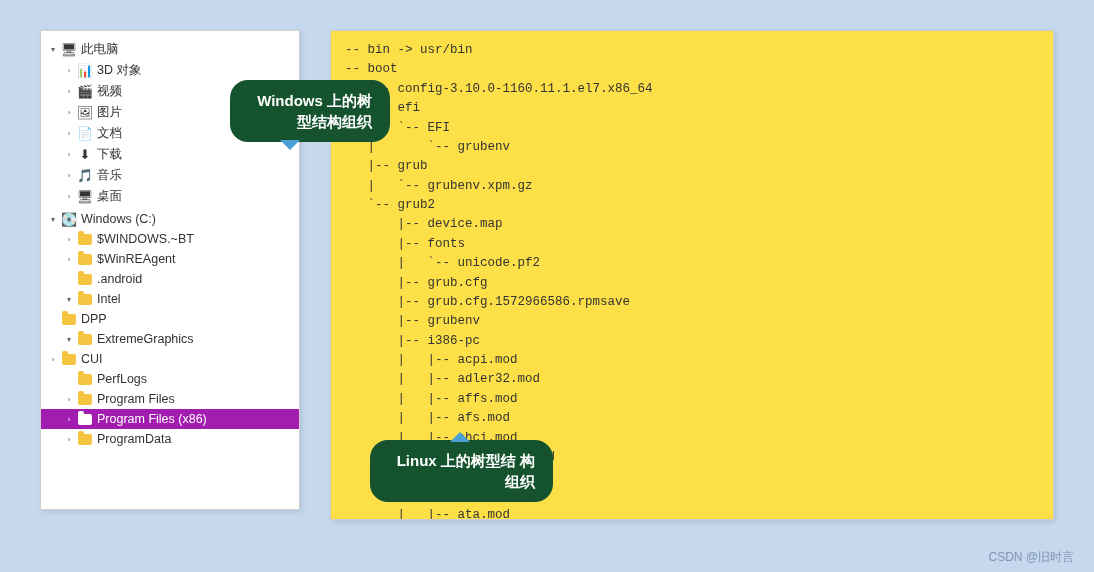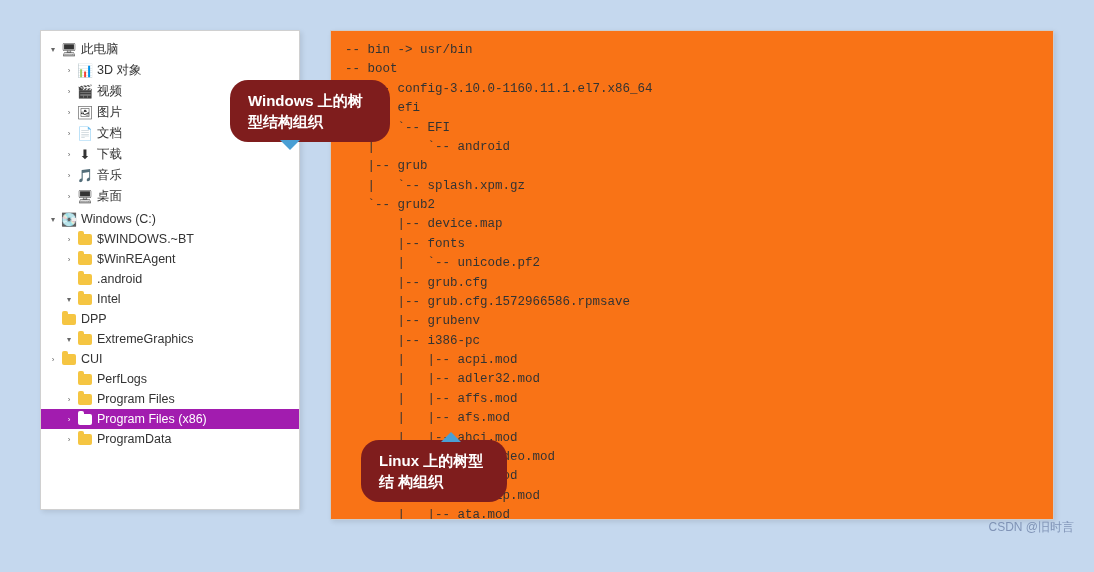--- a/index.html
+++ b/index.html
@@ -108,21 +108,21 @@
       top: -3px;
       left: 0;
       width: 6px;
       height: 3px;
       background: #6ab4e8;
       border-radius: 2px 2px 0 0;
     }
 
     
     .right-panel {
-      background: #f97316;
+      background: #fde047;
       border: 1px solid #ccc;
       flex: 1;
       min-height: 480px;
       max-height: 490px;
       padding: 10px 14px;
       font-size: 12.5px;
       font-family: 'Courier New', Consolas, monospace;
       color: #333;
       overflow: hidden;
       position: relative;
@@ -130,27 +130,27 @@
     }
 
     .linux-tree-line {
       line-height: 1.55;
       white-space: pre;
     }
 
     
     .bubble {
       position: absolute;
-      background: #7f1d1d;
+      background: #14532d;
       color: white;
       border-radius: 18px;
       padding: 10px 18px;
       font-size: 15px;
       font-weight: bold;
-      text-align: left;
+      text-align: right;
       line-height: 1.4;
       z-index: 10;
     }
 
     .bubble::after {
       content: '';
       position: absolute;
       border: 10px solid transparent;
     }
 
@@ -161,34 +161,34 @@
     }
 
     .bubble-windows::after {
       border-top-color: #4a9fd4;
       bottom: -18px;
       left: 50px;
     }
 
     .bubble-linux {
       bottom: 70px;
-      left: 361px;
-      width: 146px;
+      left: 370px;
+      width: 183px;
     }
 
     .bubble-linux::after {
       border-bottom-color: #4a9fd4;
       top: -18px;
       left: 80px;
     }
 
     
     .watermark {
       position: absolute;
-      bottom: 36px;
+      bottom: 6px;
       right: 20px;
       font-size: 12px;
       color: rgba(100,120,160,0.7);
     }
 
     
     .indent-0 { padding-left: 4px; }
     .indent-1 { padding-left: 20px; }
     .indent-2 { }
   </style>
@@ -323,23 +323,23 @@
       <span class="item-label">ProgramData</span>
     </div>
   </div>
 
   <div class="right-panel" id="linux-tree">
   <div class="linux-tree-line">-- bin -&gt; usr/bin</div>
       <div class="linux-tree-line">-- boot</div>
       <div class="linux-tree-line">   |-- config-3.10.0-1160.11.1.el7.x86_64</div>
       <div class="linux-tree-line">   |-- efi</div>
       <div class="linux-tree-line">   |   `-- EFI</div>
-      <div class="linux-tree-line">   |       `-- android</div>
+      <div class="linux-tree-line">   |       `-- grubenv</div>
       <div class="linux-tree-line">   |-- grub</div>
-      <div class="linux-tree-line">   |   `-- splash.xpm.gz</div>
+      <div class="linux-tree-line">   |   `-- grubenv.xpm.gz</div>
       <div class="linux-tree-line">   `-- grub2</div>
       <div class="linux-tree-line">       |-- device.map</div>
       <div class="linux-tree-line">       |-- fonts</div>
       <div class="linux-tree-line">       |   `-- unicode.pf2</div>
       <div class="linux-tree-line">       |-- grub.cfg</div>
       <div class="linux-tree-line">       |-- grub.cfg.1572966586.rpmsave</div>
       <div class="linux-tree-line">       |-- grubenv</div>
       <div class="linux-tree-line">       |-- i386-pc</div>
       <div class="linux-tree-line">       |   |-- acpi.mod</div>
       <div class="linux-tree-line">       |   |-- adler32.mod</div>

